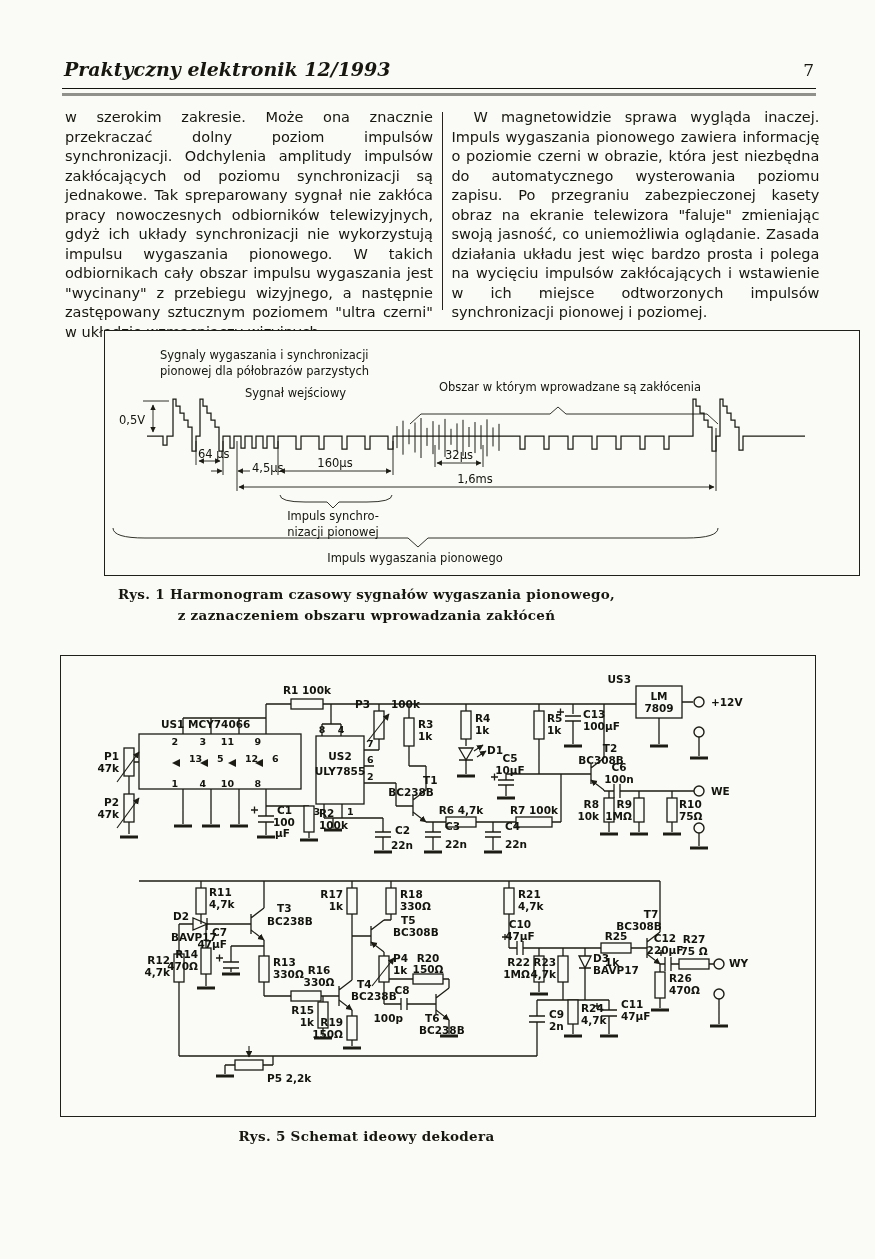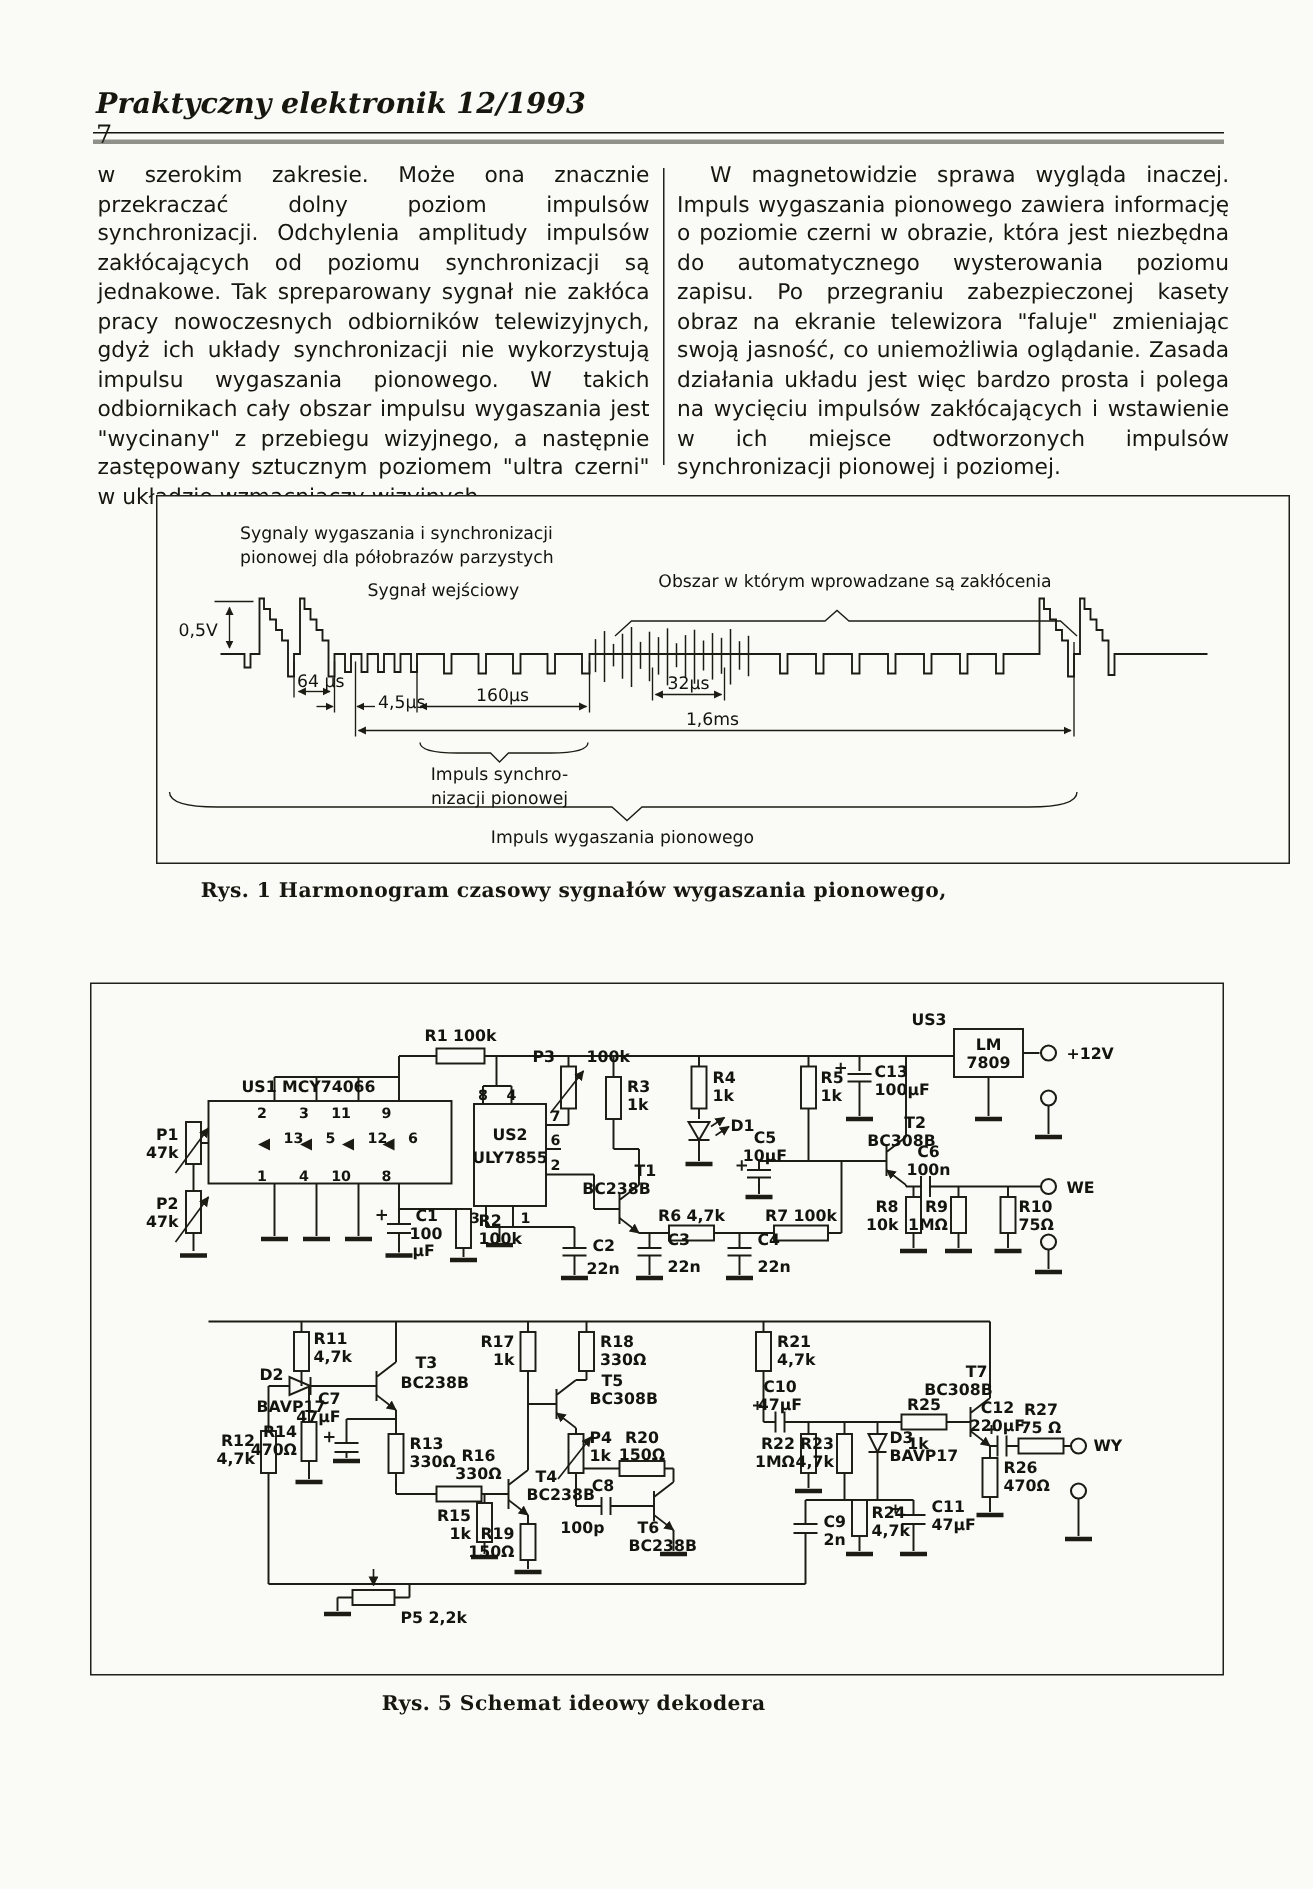--- a/index.html
+++ b/index.html
@@ -1,32 +1,32 @@
 <!DOCTYPE html>
 <html><head>
 <meta charset="utf-8">
 <style>
   html,body{margin:0;padding:0;}
   body{width:875px;height:1259px;background:#fafaf6;font-family:"DejaVu Sans",sans-serif;color:#17170f;}
   .page{position:relative;width:875px;height:1259px;overflow:hidden;}
-  .hdr{position:absolute;left:64px;top:58px;width:750px;display:flex;justify-content:space-between;align-items:baseline;flex-direction:column;}
+  .hdr{position:absolute;left:64px;top:58px;width:750px;display:flex;justify-content:space-between;align-items:baseline;}
   .hdr .title{font-family:"DejaVu Serif",serif;font-style:italic;font-weight:600;font-size:19px;}
   .hdr .pno{font-family:"DejaVu Serif",serif;font-size:17px;}
   .rule{position:absolute;left:62px;top:88px;width:754px;border-top:1.6px solid #14140e;}
   .rule:after{content:"";display:block;margin-top:4px;height:2.5px;background:#3c3c34;opacity:.55;filter:blur(.4px);}
   .cols{position:absolute;left:65px;top:108px;width:755px;display:flex;}
   .col{width:368px;text-align:justify;font-size:14.5px;line-height:19.5px;}
   .coldiv{width:1.4px;background:#22221a;height:198px;margin:4px 8px 0 9px;}
   .col.right p{text-indent:22px;}
   .col p{margin:0;}
   figure{margin:0;}
   .figbox{position:absolute;left:60px;border:1.6px solid #20201a;background:#fafaf6;box-sizing:border-box;}
   #fig1{top:330px;width:756px;height:246px;margin-left:44px;}
   #fig2{top:655px;width:756px;height:462px;}
-  .caption{position:absolute;left:16px;width:733px;text-align:center;font-family:"DejaVu Serif",serif;font-weight:700;font-size:13.5px;line-height:21px;letter-spacing:.3px;}
+  .caption{position:absolute;left:0;width:733px;text-align:center;font-family:"DejaVu Serif",serif;font-weight:700;font-size:13.5px;line-height:21px;letter-spacing:.3px;}
   #cap1{top:584px;}
   #cap2{top:1126px;}
   svg{display:block;}
   svg text{fill:#14140e;}
   #fig1-labels text{font-family:"DejaVu Sans",sans-serif;font-size:11.5px;}
   #fig2-labels text{font-family:"DejaVu Sans",sans-serif;font-weight:700;}
   .wire{stroke:#1c1c14;stroke-width:1.3;fill:none;}
   .wire2{stroke:#1c1c14;stroke-width:1.1;fill:none;}
   .comp rect{stroke:#1c1c14;stroke-width:1.3;fill:#fafaf6;}
   .icbox{stroke:#1c1c14;stroke-width:1.7;fill:#fafaf6;}
@@ -110,20 +110,21 @@
           <text x="370" y="152" font-size="11.5" text-anchor="middle"><tspan x="370" dy="0">1,6ms</tspan></text>
           <text x="228" y="189" font-size="11.5" text-anchor="middle"><tspan x="228" dy="0">Impuls synchro-</tspan></text>
           <text x="228" y="205" font-size="11.5" text-anchor="middle"><tspan x="228" dy="0">nizacji pionowej</tspan></text>
           <text x="310" y="231" font-size="11.5" text-anchor="middle"><tspan x="310" dy="0">Impuls wygaszania pionowego</tspan></text>
         </g>
     </svg>
   </figure>
 
   <div id="cap1" class="caption">
     <div>Rys. 1 Harmonogram czasowy sygnałów wygaszania pionowego,</div>
+    <div>z zaznaczeniem obszaru wprowadzania zakłóceń</div>
   </div>
 
   <figure id="fig2" class="figbox">
     <svg width="752" height="458" viewBox="0 0 752 458">
       <defs>
         <marker id="arr2" markerWidth="7" markerHeight="7" refX="5.5" refY="3" orient="auto-start-reverse">
           <path d="M0,0 L6,3 L0,6 z" fill="#1c1c14"></path>
         </marker>
       </defs>
 

